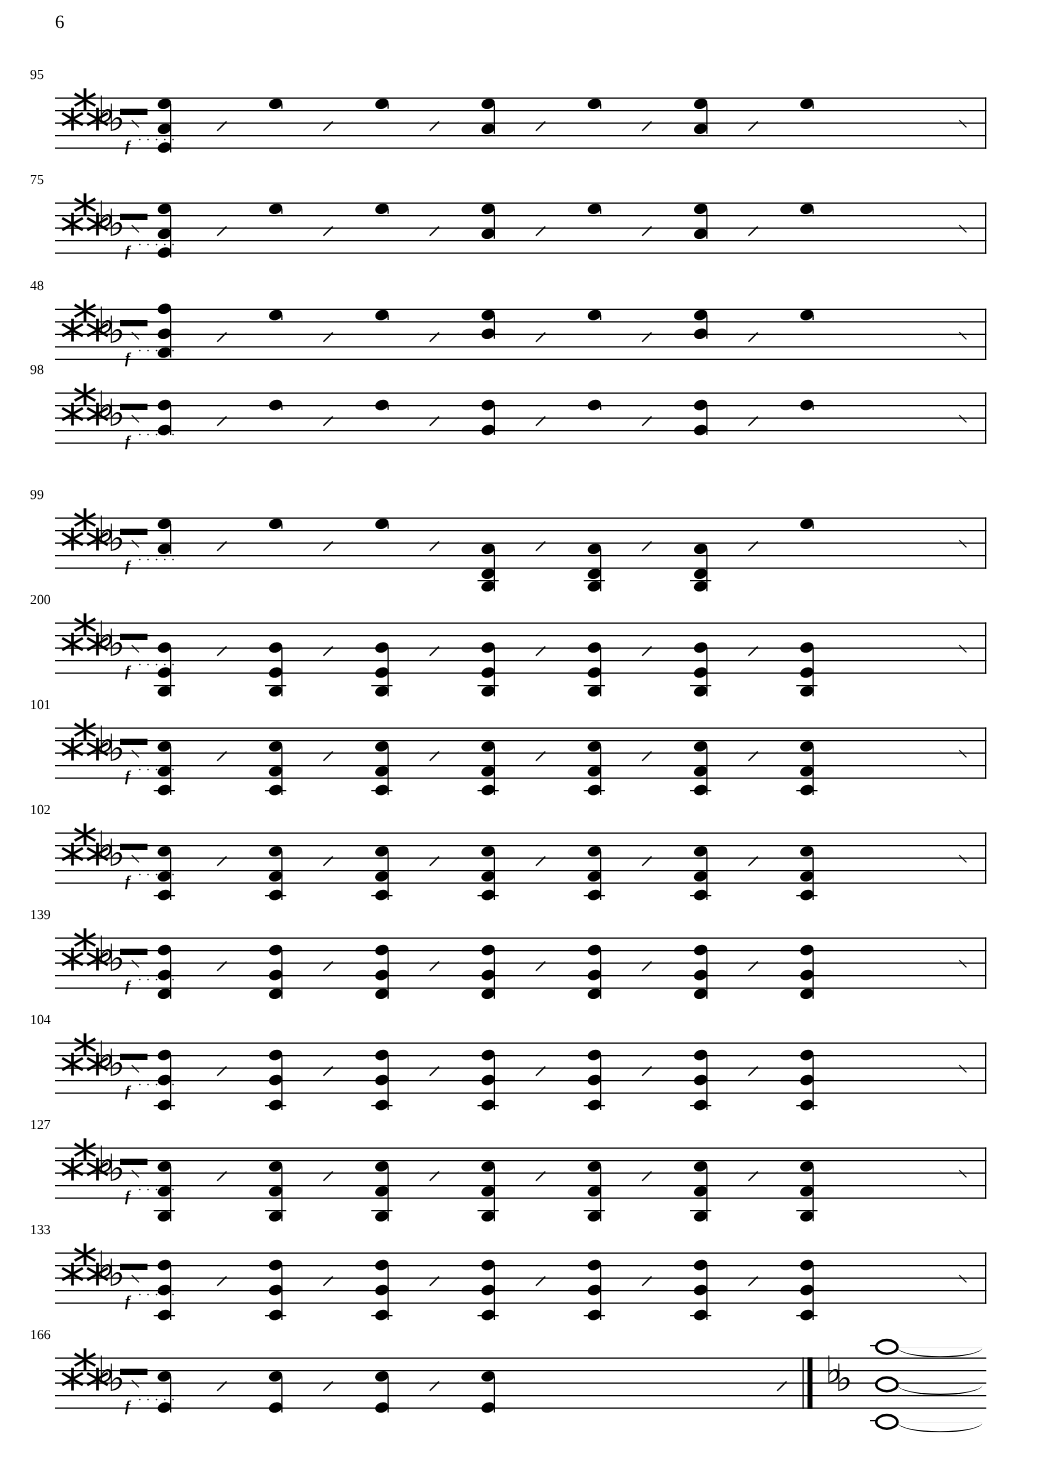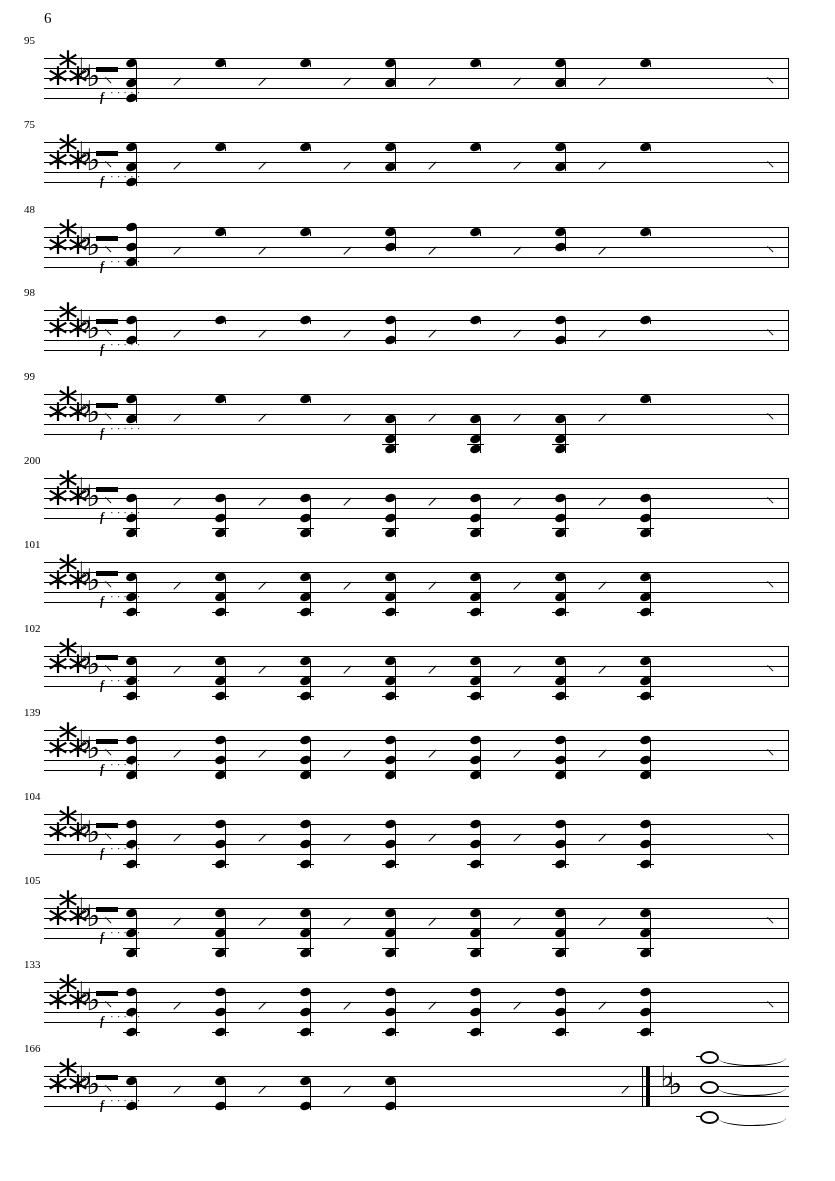--- a/index.html
+++ b/index.html
@@ -1,19 +1,19 @@
 <!DOCTYPE html>
 <html><head>
 <meta charset="utf-8">
 <style>
   html,body{margin:0;padding:0;background:#ffffff;}
   body{width:835px;height:1181px;font-family:"Liberation Serif",serif;color:#000;position:relative;overflow:hidden;}
   .page{position:relative;width:835px;height:1181px;}
   .page-number{position:absolute;left:44px;top:10px;font-size:15px;font-family:"Liberation Serif",serif;}
-  .system{position:absolute;left:0;width:835px;height:92px;}
+  .system{position:absolute;left:0;width:835px;height:92px;margin-top:20px;}
   .measure-number{position:absolute;left:24px;top:-2px;font-size:11px;font-family:"Liberation Serif",serif;}
   .staff{position:absolute;left:44px;top:22px;width:745px;height:41px;}
   .staff .line{position:absolute;left:0;width:100%;height:1px;background:#000;}
   .staff .line.l0{top:0px}
   .staff .line.l1{top:10px}
   .staff .line.l2{top:20px}
   .staff .line.l3{top:30px}
   .staff .line.l4{top:40px}
   .barline{position:absolute;width:1.4px;background:#000;top:22px;height:41px;}
   .clef{position:absolute;left:46px;top:20px;font-size:40px;line-height:40px;font-family:"DejaVu Sans",sans-serif;}
@@ -160,21 +160,21 @@
         <div class="rest" style="left: 512px; top: 30px;">⸝</div>
         <div class="stem" style="left: 565px; top: 27px; height: 19px;"></div>
         <div class="note" style="left: 555px; top: 23px;"></div>
         <div class="note" style="left: 555px; top: 38px;"></div>
         <div class="rest" style="left: 597px; top: 30px;">⸝</div>
         <div class="stem" style="left: 650px; top: 27px; height: 4px;"></div>
         <div class="note" style="left: 640px; top: 23px;"></div>
         <div class="grace" style="left: 766px; top: 32px;">⸜</div>
         <div class="barline" style="left: 788px;"></div>
       </div>
-      <div class="system" style="top: 288px;">
+      <div class="system" style="top: 272px;">
         <div class="measure-number">98</div>
         <div class="staff">
           <div class="line l0"></div>
           <div class="line l1"></div>
           <div class="line l2"></div>
           <div class="line l3"></div>
           <div class="line l4"></div>
         </div>
         <div class="clef" style="left: 48px; top: 14px;">⁂</div>
         <div class="keysig" style="left: 78px; top: 18px;">♭</div>
@@ -545,21 +545,21 @@
         <div class="rest" style="left: 597px; top: 30px;">⸝</div>
         <div class="stem" style="left: 650px; top: 32px; height: 44px;"></div>
         <div class="note" style="left: 640px; top: 28px;"></div>
         <div class="note" style="left: 640px; top: 48px;"></div>
         <div class="ledger" style="left: 637px; top: 72px;"></div>
         <div class="note" style="left: 640px; top: 68px;"></div>
         <div class="grace" style="left: 766px; top: 32px;">⸜</div>
         <div class="barline" style="left: 788px;"></div>
       </div>
       <div class="system" style="top: 876px;">
-        <div class="measure-number">105</div>
+        <div class="measure-number">127</div>
         <div class="staff">
           <div class="line l0"></div>
           <div class="line l1"></div>
           <div class="line l2"></div>
           <div class="line l3"></div>
           <div class="line l4"></div>
         </div>
         <div class="clef" style="left: 48px; top: 14px;">⁂</div>
         <div class="keysig" style="left: 78px; top: 18px;">♭</div>
         <div class="keysig" style="left: 86px; top: 25px;">♭</div>

